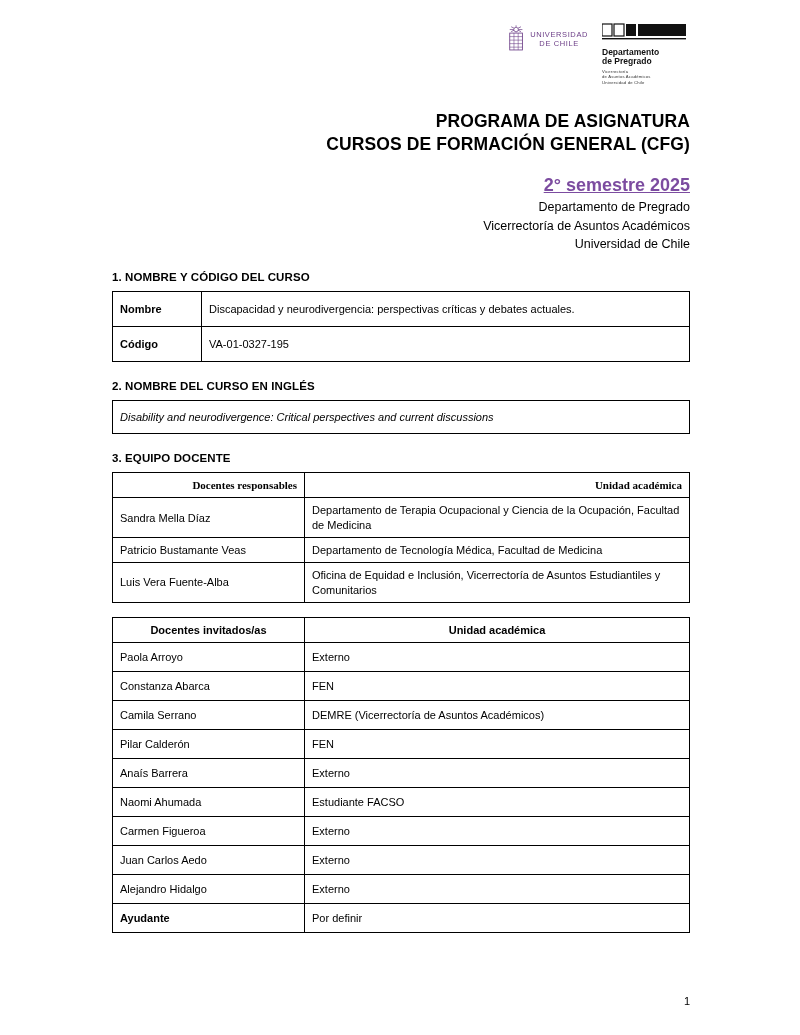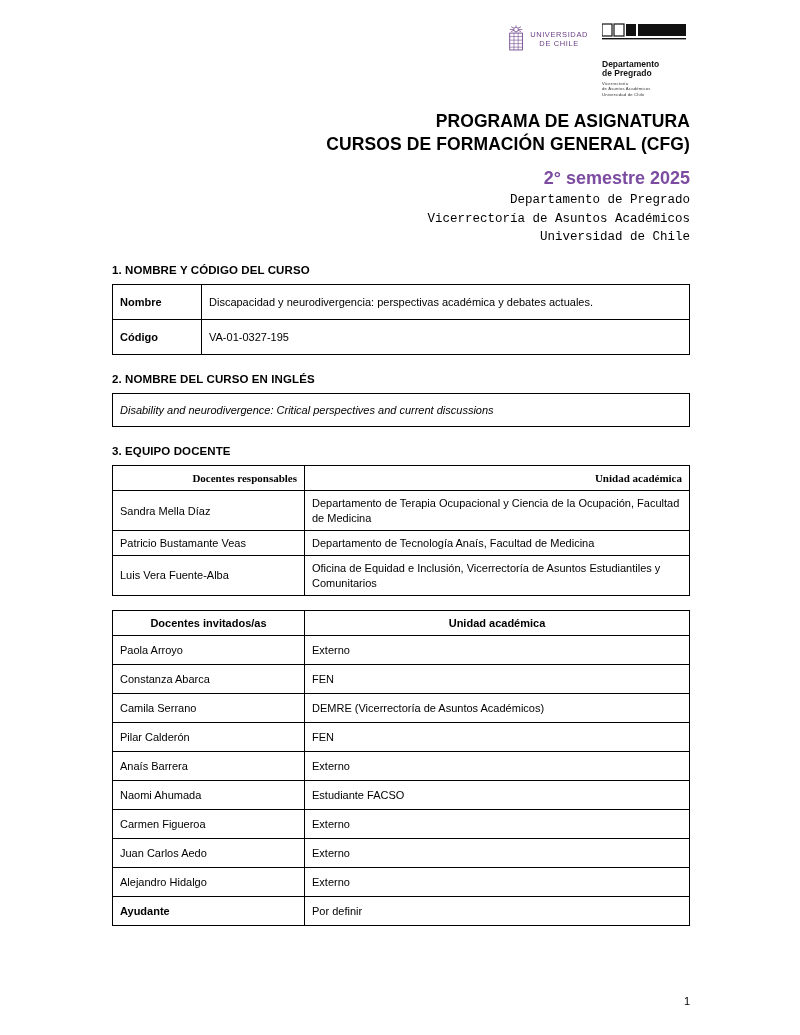--- a/index.html
+++ b/index.html
@@ -53,21 +53,21 @@
     padding-top: 4px;
   }
   .logo-dep .bars {
     display: block;
   }
   .logo-dep .dep-title {
     font-size: 8.5px;
     font-weight: bold;
     line-height: 1.1;
     color: #111;
-    margin-top: 18px;
+    margin-top: 6px;
   }
   .logo-dep .dep-sub {
     font-size: 4.2px;
     line-height: 1.35;
     color: #333;
     margin-top: 2px;
     letter-spacing: 0.2px;
   }
 
   
@@ -79,27 +79,27 @@
     font-size: 17.5px;
     font-weight: bold;
     line-height: 1.32;
     letter-spacing: 0.1px;
   }
   .title-sem {
     font-size: 18px;
     font-weight: bold;
     color: #7c4ca0;
     line-height: 1.4;
-    margin-top: 10px;
+    margin-top: 17px;
+    text-decoration: underline;
   }
   .title-sub {
     font-size: 12.5px;
     line-height: 1.38;
     margin-top: 1px;
-    font-family: Liberation Mono, monospace;
   }
 
   
   .section-h {
     font-size: 11.5px;
     font-weight: bold;
     margin: 18px 0 8px 0;
     letter-spacing: 0.1px;
   }
 
@@ -211,21 +211,21 @@
     <div class="title-sub">Departamento de Pregrado</div>
     <div class="title-sub">Vicerrectoría de Asuntos Académicos</div>
     <div class="title-sub">Universidad de Chile</div>
   </div>
 
   <div class="section-h">1. NOMBRE Y CÓDIGO DEL CURSO</div>
   <table class="t-nombre">
     <tbody>
       <tr>
         <td>Nombre</td>
-        <td>Discapacidad y neurodivergencia: perspectivas académica y debates actuales.</td>
+        <td>Discapacidad y neurodivergencia: perspectivas críticas y debates actuales.</td>
       </tr>
       <tr>
         <td>Código</td>
         <td>VA-01-0327-195</td>
       </tr>
     </tbody>
   </table>
 
   <div class="section-h">2. NOMBRE DEL CURSO EN INGLÉS</div>
   <table class="t-ingles">
@@ -249,21 +249,21 @@
         <th>Unidad académica</th>
       </tr>
     </thead>
     <tbody>
       <tr>
         <td class="nombre">Sandra Mella Díaz</td>
         <td class="unidad">Departamento de Terapia Ocupacional y Ciencia de la Ocupación, Facultad de Medicina</td>
       </tr>
       <tr>
         <td class="nombre">Patricio Bustamante Veas</td>
-        <td class="unidad">Departamento de Tecnología Anaís, Facultad de Medicina</td>
+        <td class="unidad">Departamento de Tecnología Médica, Facultad de Medicina</td>
       </tr>
       <tr>
         <td class="nombre">Luis Vera Fuente-Alba</td>
         <td class="unidad">Oficina de Equidad e Inclusión, Vicerrectoría de Asuntos Estudiantiles y Comunitarios</td>
       </tr>
     </tbody>
   </table>
 
   <div style="height:14px"></div>
 

